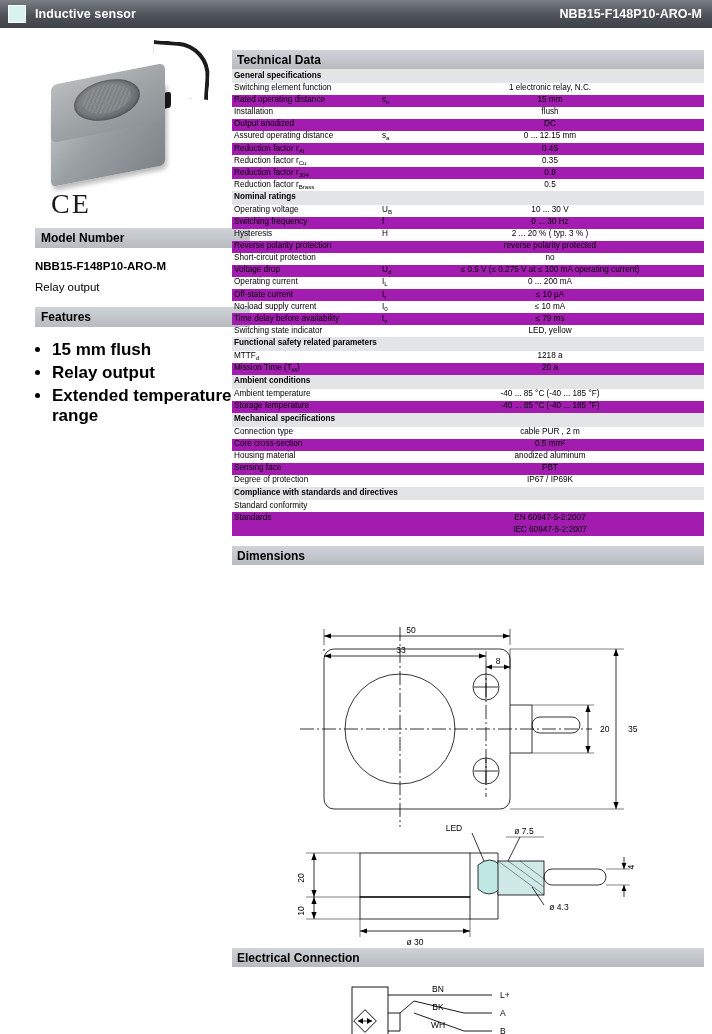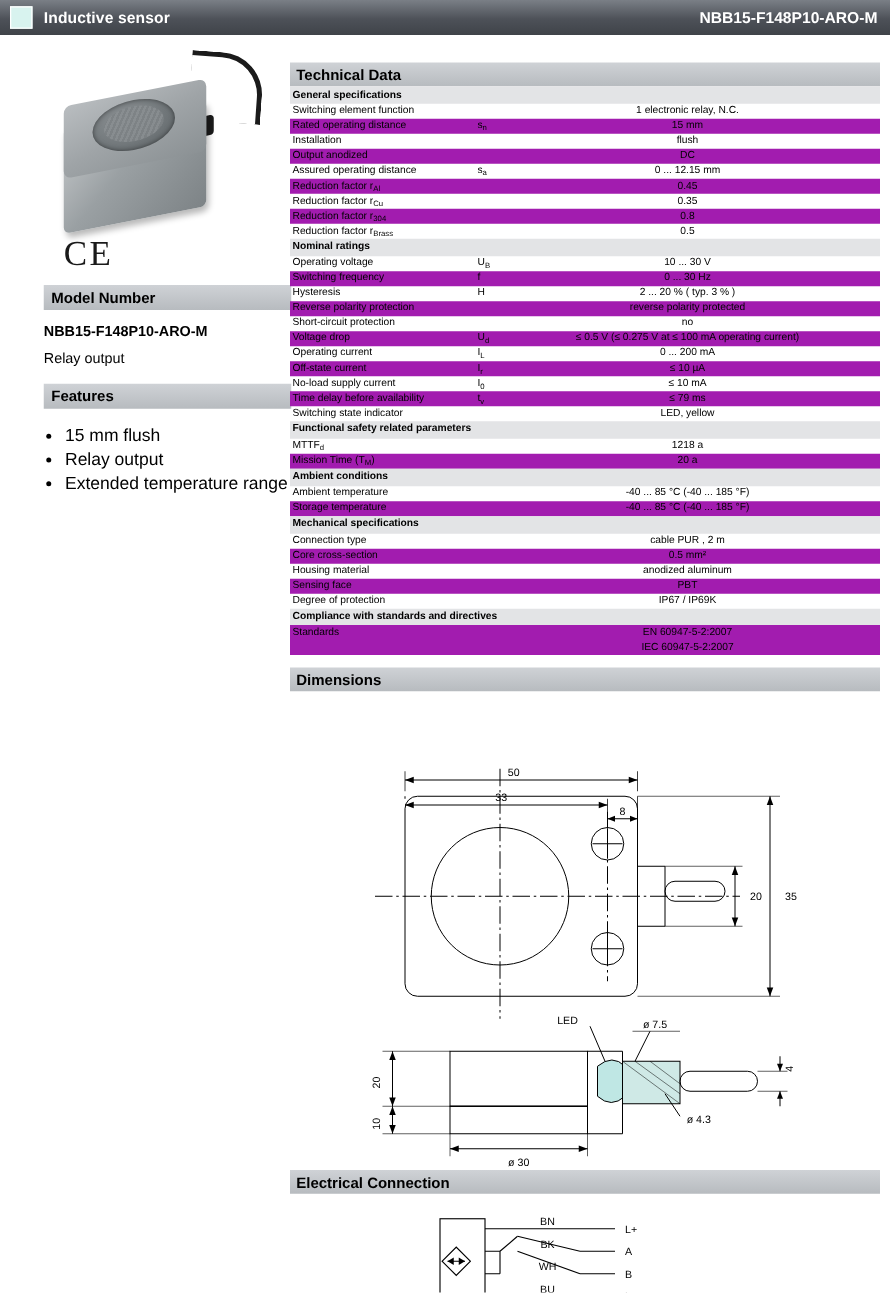--- a/index.html
+++ b/index.html
@@ -72,30 +72,30 @@
     position: absolute; left: 120px; top: 66px; width: 24px; height: 16px;
     background: #1b1b1b; border-radius: 3px; transform: skewY(-12deg);
   }
   .ce-mark {
     position: absolute; left: 24px; top: 160px;
     font-size: 28px; font-family: "Liberation Serif", serif; letter-spacing: 2px;
     color: #1a1a1a;
   }
 
   .lbar {
-    width: 198px; margin: 0 0 0 8px; height: 20px;
+    width: 215px; margin: 0 0 0 8px; height: 20px;
     background: linear-gradient(to bottom,#cfd2d6 0%, #b7bbbf 100%);
     display: flex; align-items: center;
     font-size: 12px; font-weight: bold; padding-left: 6px; color: #000;
   }
   .lsec { padding: 6px 0 10px 8px; }
   .model-number { font-size: 11.5px; font-weight: bold; margin: 6px 0 9px 0; }
   .model-sub { font-size: 11.5px; margin: 0 0 4px 0; }
   ul.features { margin: 7px 0 0 0; padding-left: 17px; }
-  ul.features li { font-size: 14px; font-weight: normal; margin-bottom: 3px; }
+  ul.features li { font-size: 17px; font-weight: bold; margin-bottom: 3px; }
 
   
   .right { position: absolute; left: 232px; top: 50px; width: 472px; }
   .secbar {
     width: 472px; height: 19px;
     background: linear-gradient(to bottom,#cfd2d6 0%, #b7bbbf 100%);
     display: flex; align-items: center;
     font-size: 12px; font-weight: bold; padding-left: 5px;
   }
 
@@ -323,20 +323,25 @@
             <td class="c3">PBT</td>
           </tr>
         <tr>
             <td class="c1 indent">Degree of protection</td>
             <td class="c2"></td>
             <td class="c3">IP67 / IP69K</td>
           </tr>
 
         <tr class="group">
             <td colspan="3" class="c1">Compliance with standards and directives</td>
+          </tr>
+        <tr>
+            <td class="c1 indent">Standard conformity</td>
+            <td class="c2"></td>
+            <td class="c3"></td>
           </tr>
         <tr class="alt">
             <td class="c1 indent2">Standards</td>
             <td class="c2"></td>
             <td class="c3">EN 60947-5-2:2007</td>
           </tr>
         <tr class="alt">
             <td class="c1 indent2"></td>
             <td class="c2"></td>
             <td class="c3">IEC 60947-5-2:2007</td>

